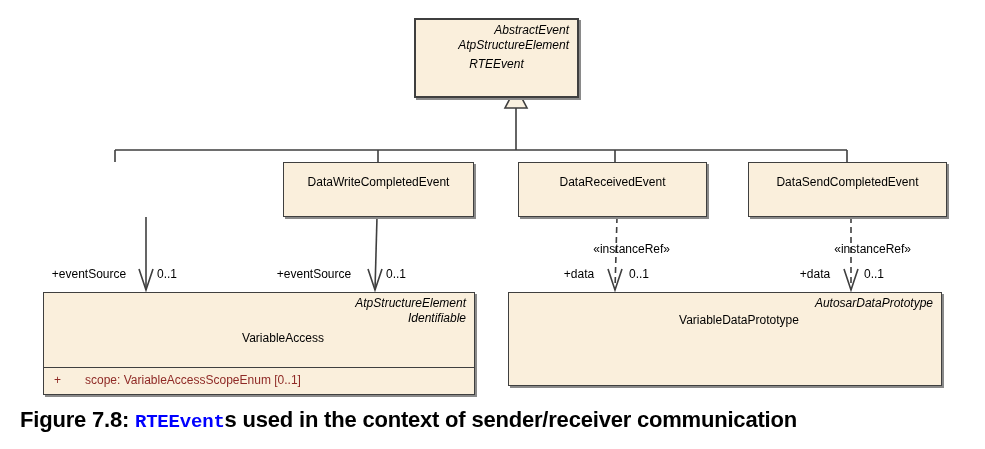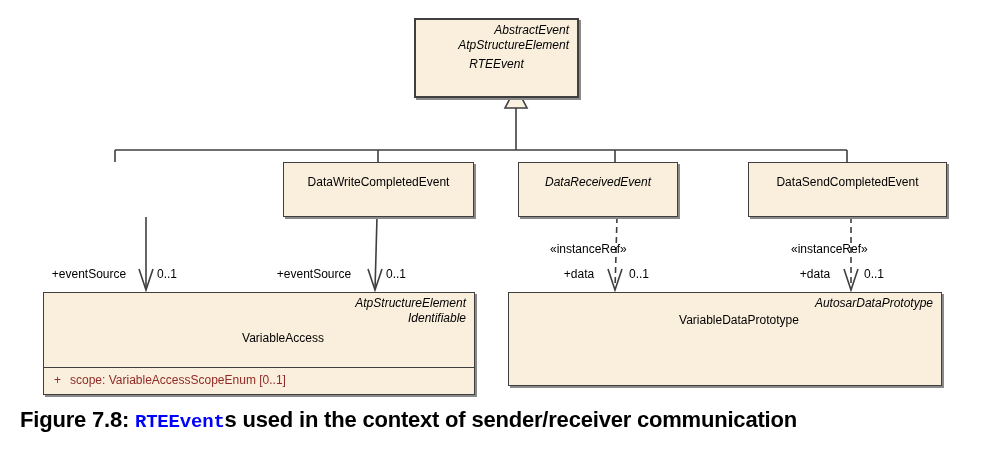--- a/index.html
+++ b/index.html
@@ -16,37 +16,37 @@
   }
   .parents { padding:3px 8px 0 0; text-align:right; font-style:italic;
              font-size:12px; line-height:15px; }
   .cname  { text-align:center; font-size:12px; line-height:14px; }
   .italic { font-style:italic; }
 
   #b-rte  { left:414px; top:18px;  width:165px; height:80px; border-width:2px; }
   #b-rte .cname { margin-top:4px; }
   #b-dwce { left:55px;  top:162px; width:189px; height:55px; }
   #b-dsce { left:283px; top:162px; width:191px; height:55px; }
-  #b-dre  { left:518px; top:162px; width:160px; height:55px;font-style:italic; }
+  #b-dre  { left:518px; top:162px; width:189px; height:55px; }
   #b-dree { left:748px; top:162px; width:199px; height:55px; }
   .evt .cname { padding-top:12px; }
 
   #b-va   { left:43px;  top:292px; width:432px; height:103px; }
   #b-va .cname { margin-top:5px;padding-left:48px; }
   #b-vdp  { left:508px; top:292px; width:434px; height:94px; }
   #b-vdp .cname { margin-top:2px;padding-left:28px; }
 
   .attrs { position:absolute; left:0; right:0; bottom:0; height:26px;
            border-top:1.6px solid #3F3F3F; color:#8F2A26;
            font-size:12px; line-height:25px; }
   .attrs .vis { position:absolute; left:10px; }
-  .attrs .attrtext { position:absolute; left:26px;text-align:center; }
+  .attrs .attrtext { position:absolute; left:41px;text-align:center; }
 
   .wlabel { position:absolute; font-size:12px; line-height:13px; white-space:nowrap; }
-  .r { text-align:center; } .c { text-align:left; }
+  .r { text-align:center; } .c { text-align:right; }
 
   #l-es1-role { left:40px;  top:268px; width:98px; }
   #l-es1-mult { left:157px; top:268px; }
   #l-es2-role { left:265px; top:268px; width:98px; }
   #l-es2-mult { left:386px; top:268px; }
   #l-ir1-st   { left:550px; top:243px; width:120px; }
   #l-ir1-role { left:554px; top:268px; width:50px; }
   #l-ir1-mult { left:629px; top:268px; }
   #l-ir2-st   { left:791px; top:243px; width:120px; }
   #l-ir2-role { left:790px; top:268px; width:50px; }

